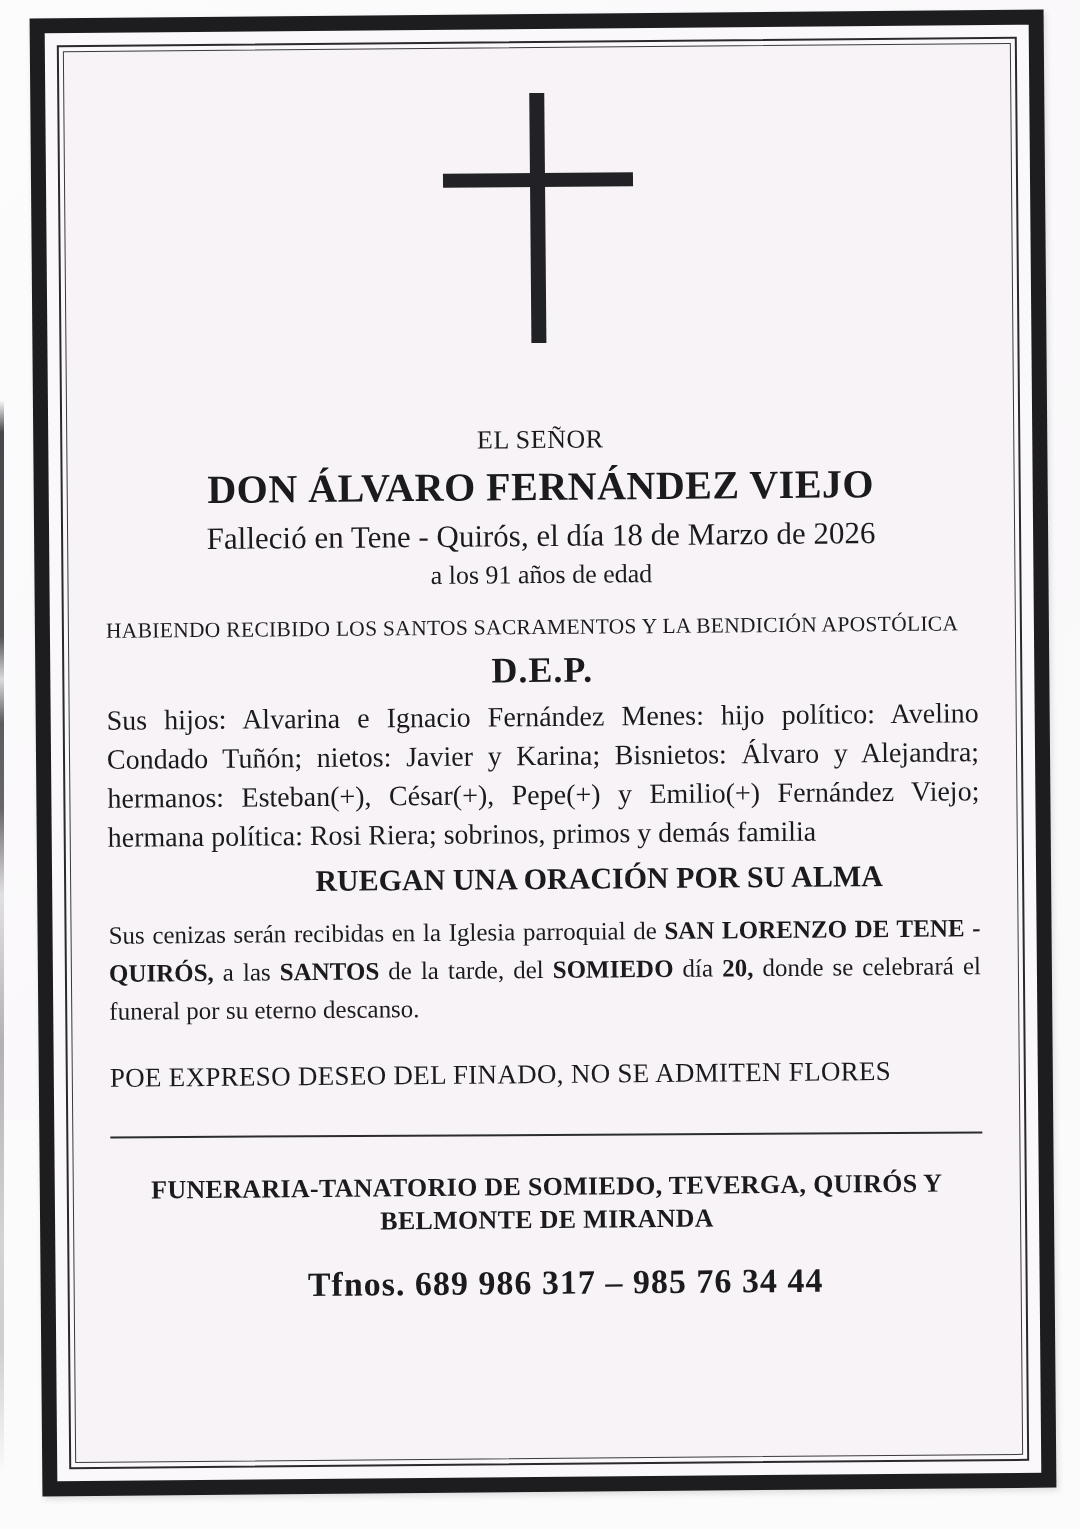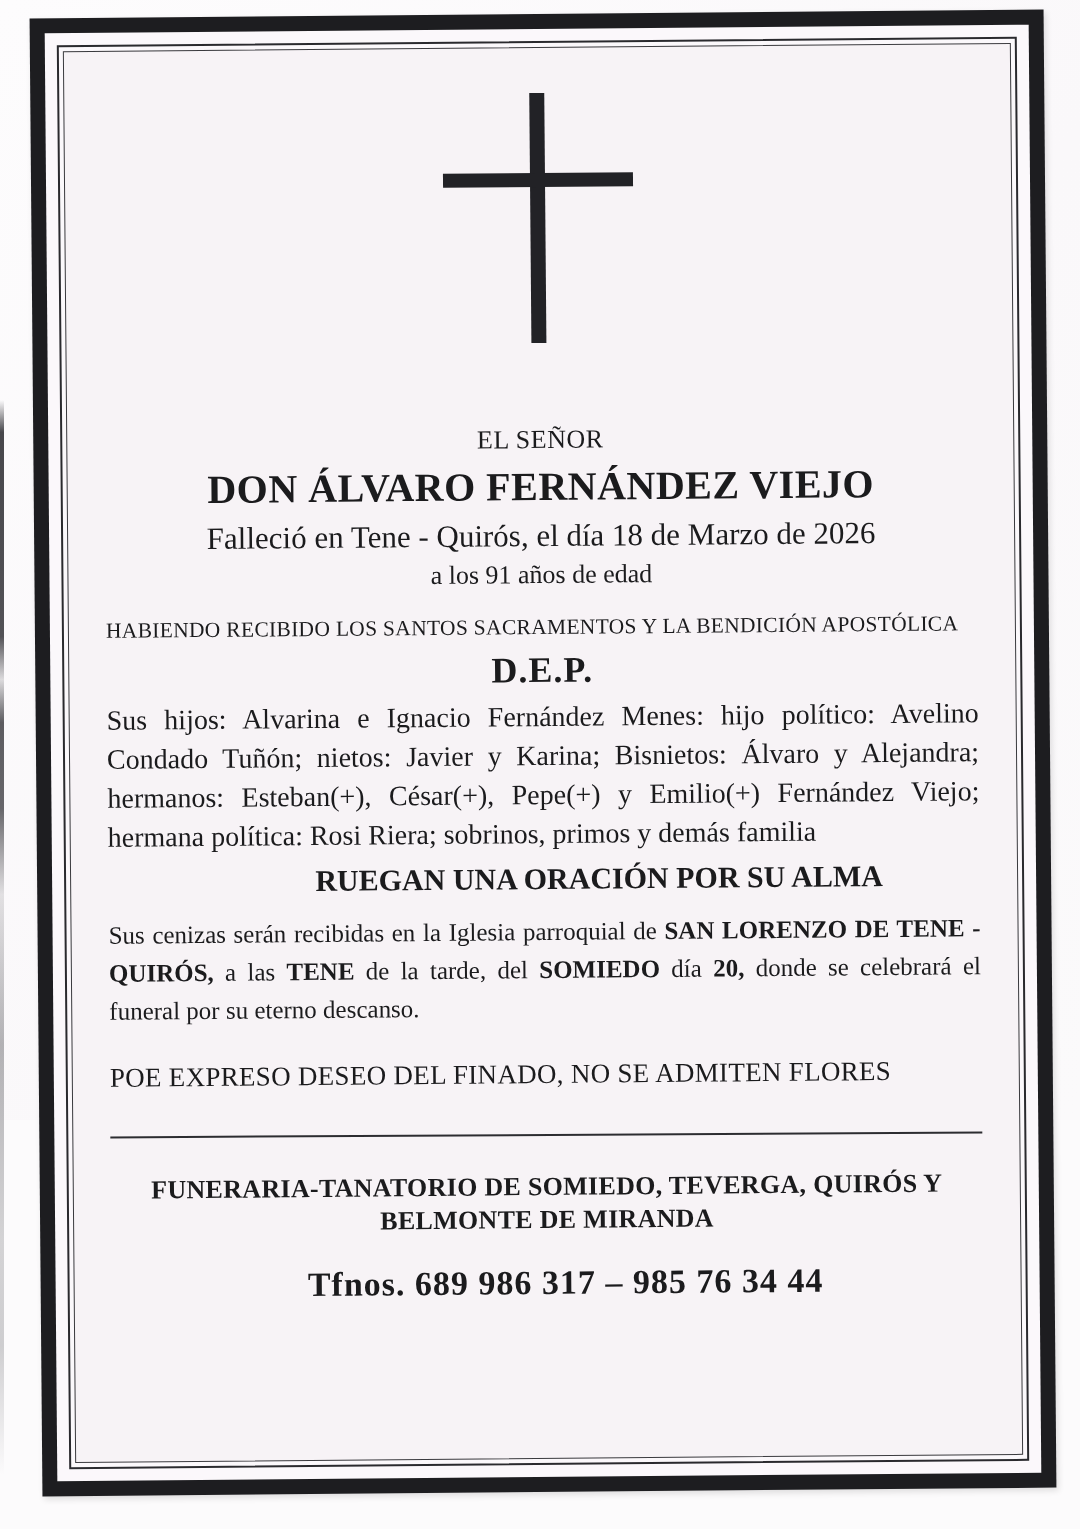--- a/index.html
+++ b/index.html
@@ -208,21 +208,21 @@
             <div class="age-line">a los 91 años de edad</div>
 
             <div class="sacraments">HABIENDO RECIBIDO LOS SANTOS SACRAMENTOS Y LA BENDICIÓN APOSTÓLICA</div>
 
             <div class="dep">D.E.P.</div>
 
             <div class="family-par">Sus hijos: Alvarina e Ignacio Fernández Menes: hijo político: Avelino Condado Tuñón; nietos: Javier y Karina; Bisnietos: Álvaro y Alejandra; hermanos: Esteban(+), César(+), Pepe(+) y Emilio(+) Fernández Viejo; hermana política: Rosi Riera; sobrinos, primos y demás familia</div>
 
             <div class="prayer">RUEGAN UNA ORACIÓN POR SU ALMA</div>
 
-            <div class="ceremony-par"><span>Sus cenizas serán recibidas en la Iglesia parroquial de </span><span class="b">SAN LORENZO DE TENE - QUIRÓS,</span><span> a las </span><span class="b">TENE</span><span> de la tarde, del </span><span class="b">SOMIEDO</span><span> día </span><span class="b">20,</span><span> donde se celebrará el funeral por su eterno descanso.</span></div>
+            <div class="ceremony-par"><span>Sus cenizas serán recibidas en la Iglesia parroquial de </span><span class="b">SAN LORENZO DE TENE - QUIRÓS,</span><span> a las </span><span class="b">SANTOS</span><span> de la tarde, del </span><span class="b">SOMIEDO</span><span> día </span><span class="b">20,</span><span> donde se celebrará el funeral por su eterno descanso.</span></div>
 
             <div class="flowers">POE EXPRESO DESEO DEL FINADO, NO SE ADMITEN FLORES</div>
 
             <hr class="divider">
 
             <div class="funeral-home">
               <span>FUNERARIA-TANATORIO DE SOMIEDO, TEVERGA, QUIRÓS Y</span><br>
               <span>BELMONTE DE MIRANDA</span>
             </div>
 

